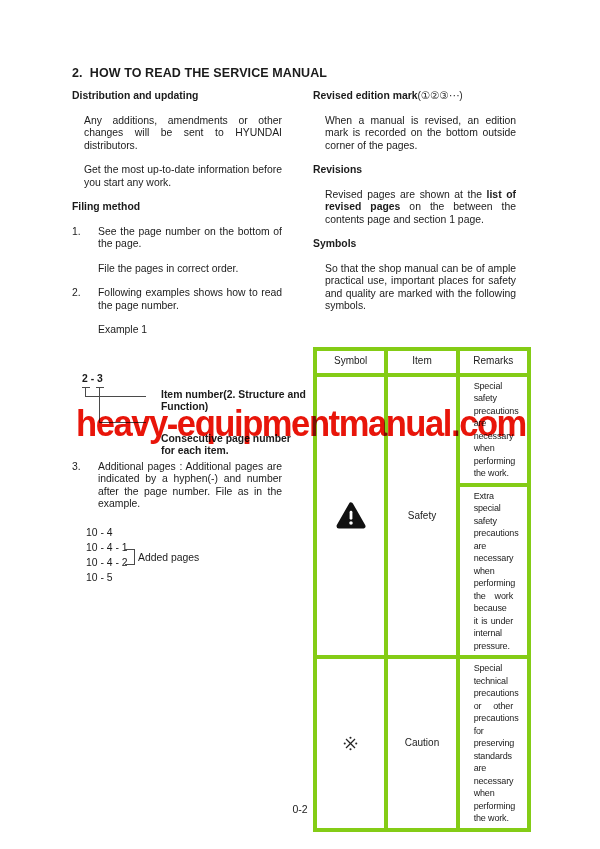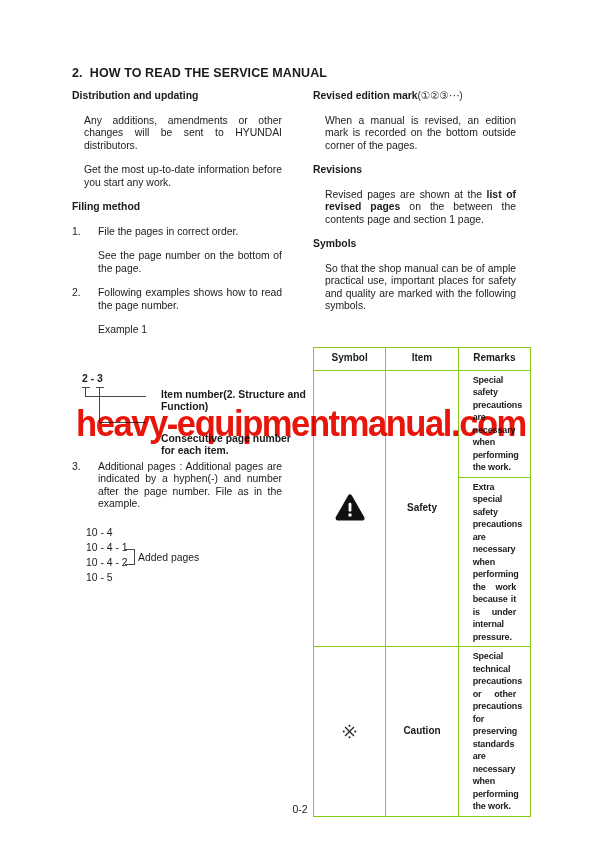--- a/index.html
+++ b/index.html
@@ -24,21 +24,21 @@
   
   .diagram{position:relative;height:100px;text-align:left;font-weight:bold;}
   .ex-num{position:absolute;left:10px;top:24px;}
   .ln{position:absolute;background:#4a4a4a;}
   .callout{position:absolute;left:89px;width:146px;line-height:12.5px;text-align:left;}
   
   .added{position:relative;height:62px;text-align:left;margin-top:14px;padding-left:14px;line-height:15px;}
   .added-label{position:absolute;left:66px;top:25px;}
   
   table.sym{border-collapse:collapse;margin-top:34px;table-layout:fixed;width:218px;}
-  table.sym th,table.sym td{border:1px solid #84cc16;font-weight:bold;}
+  table.sym th,table.sym td{border:4px solid #84cc16;font-weight:normal;}
   table.sym th{height:20px;font-size:10px;text-align:center;padding:1px 2px;}
   td.symc{width:44px;text-align:center;vertical-align:middle;}
   td.itemc{width:45px;text-align:center;vertical-align:middle;font-size:10px;}
   td.rem{width:129px;font-size:9px;line-height:12.5px;letter-spacing:-.15px;
          text-align:justify;padding:3px 14px;vertical-align:top;}
   td.r1{height:33px;} td.r2{height:48px;} td.r3{height:48px;}
   .watermark{
     position:absolute;left:76px;top:404px;font-size:36px;font-weight:bold;
     letter-spacing:-1.5px;line-height:40px;white-space:nowrap;
     transform:scaleX(.96);transform-origin:left center;
@@ -58,22 +58,22 @@
   <div class="col col-left">
 
     <div class="sec-h">Distribution and updating</div>
     <p class="p">Any additions, amendments or other changes will be sent to HYUNDAI distributors.</p>
     <p class="p">Get the most up-to-date information before you start any work.</p>
 
     <div class="sec-h gap">Filing method</div>
 
     <div class="item">
       <span class="num">1.</span>
+      <p class="p">See the page number on the bottom of the page.</p>
       <p class="p plain">File the pages in correct order.</p>
-      <p class="p">See the page number on the bottom of the page.</p>
     </div>
 
     <div class="item">
       <span class="num">2.</span>
       <p class="p">Following examples shows how to read the page number.</p>
       <p class="p plain">Example 1</p>
     </div>
 
     <div class="diagram">
       <span class="ex-num">2 - 3</span>

